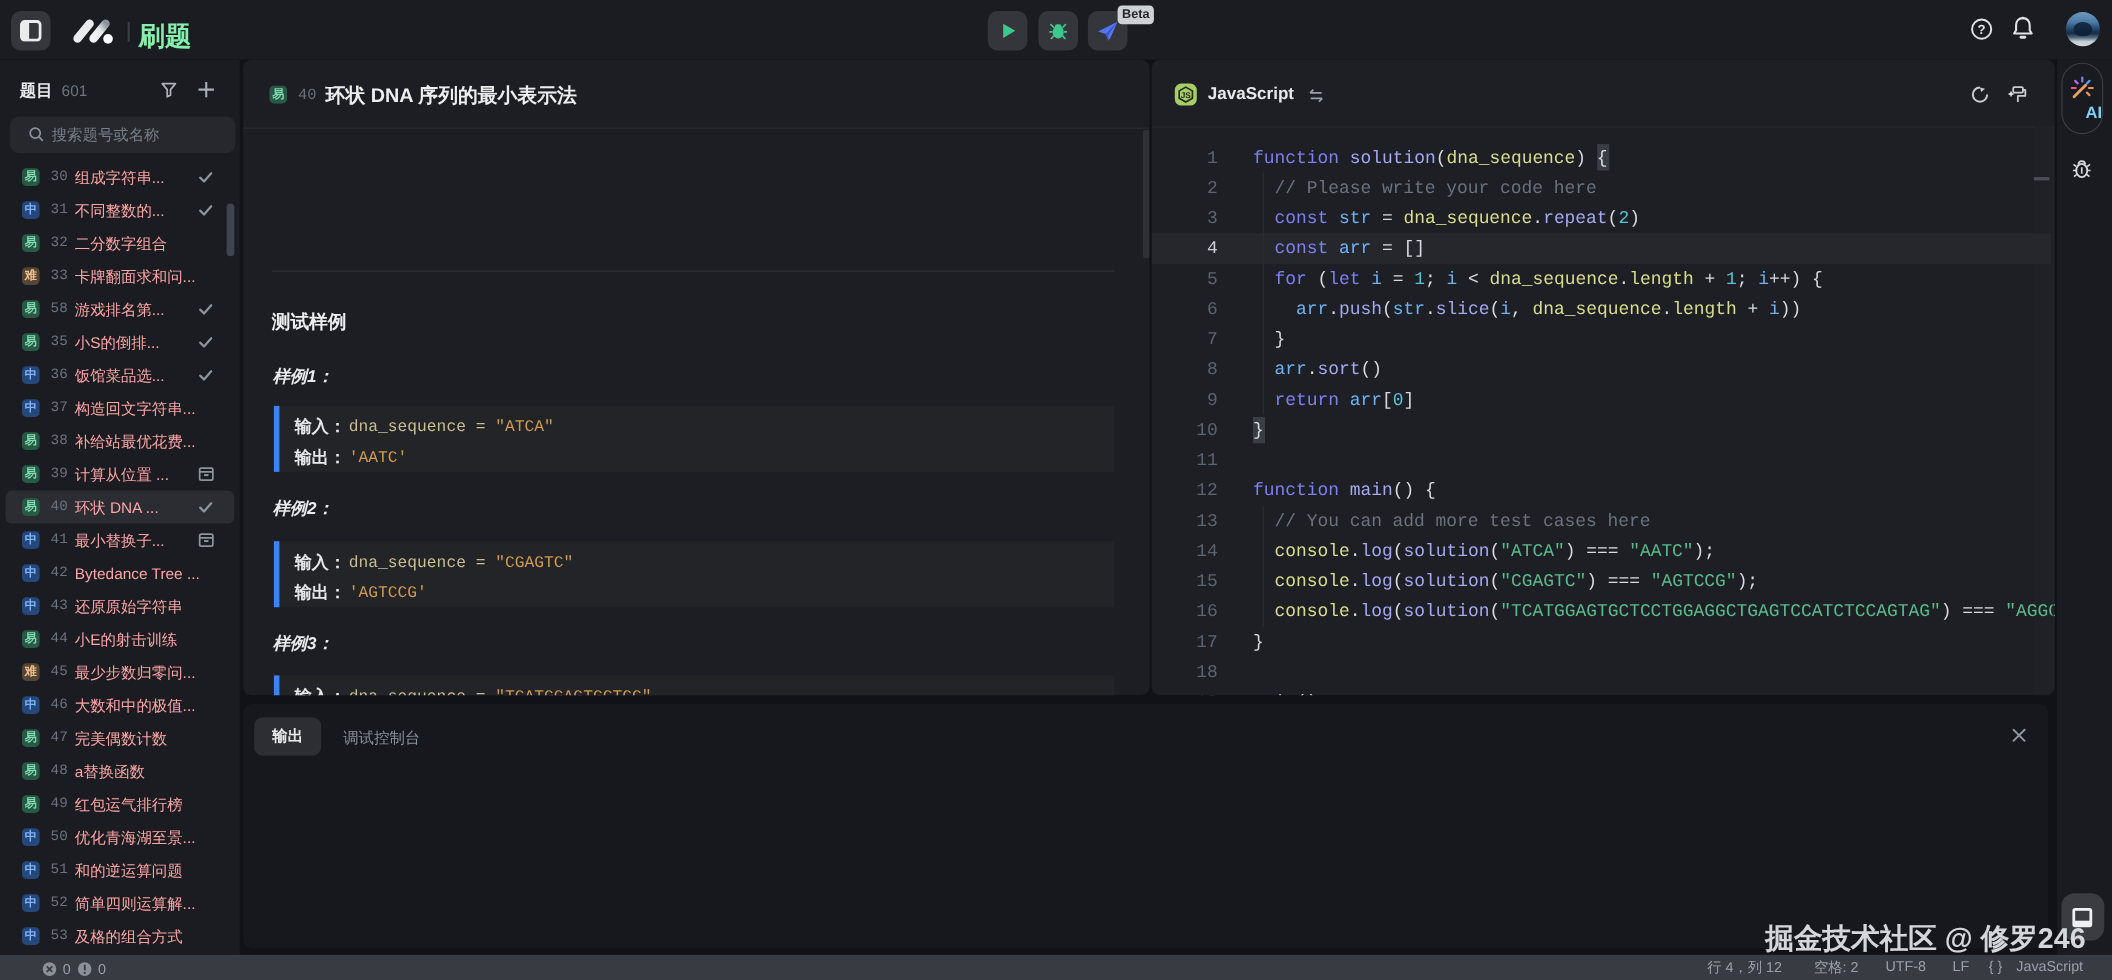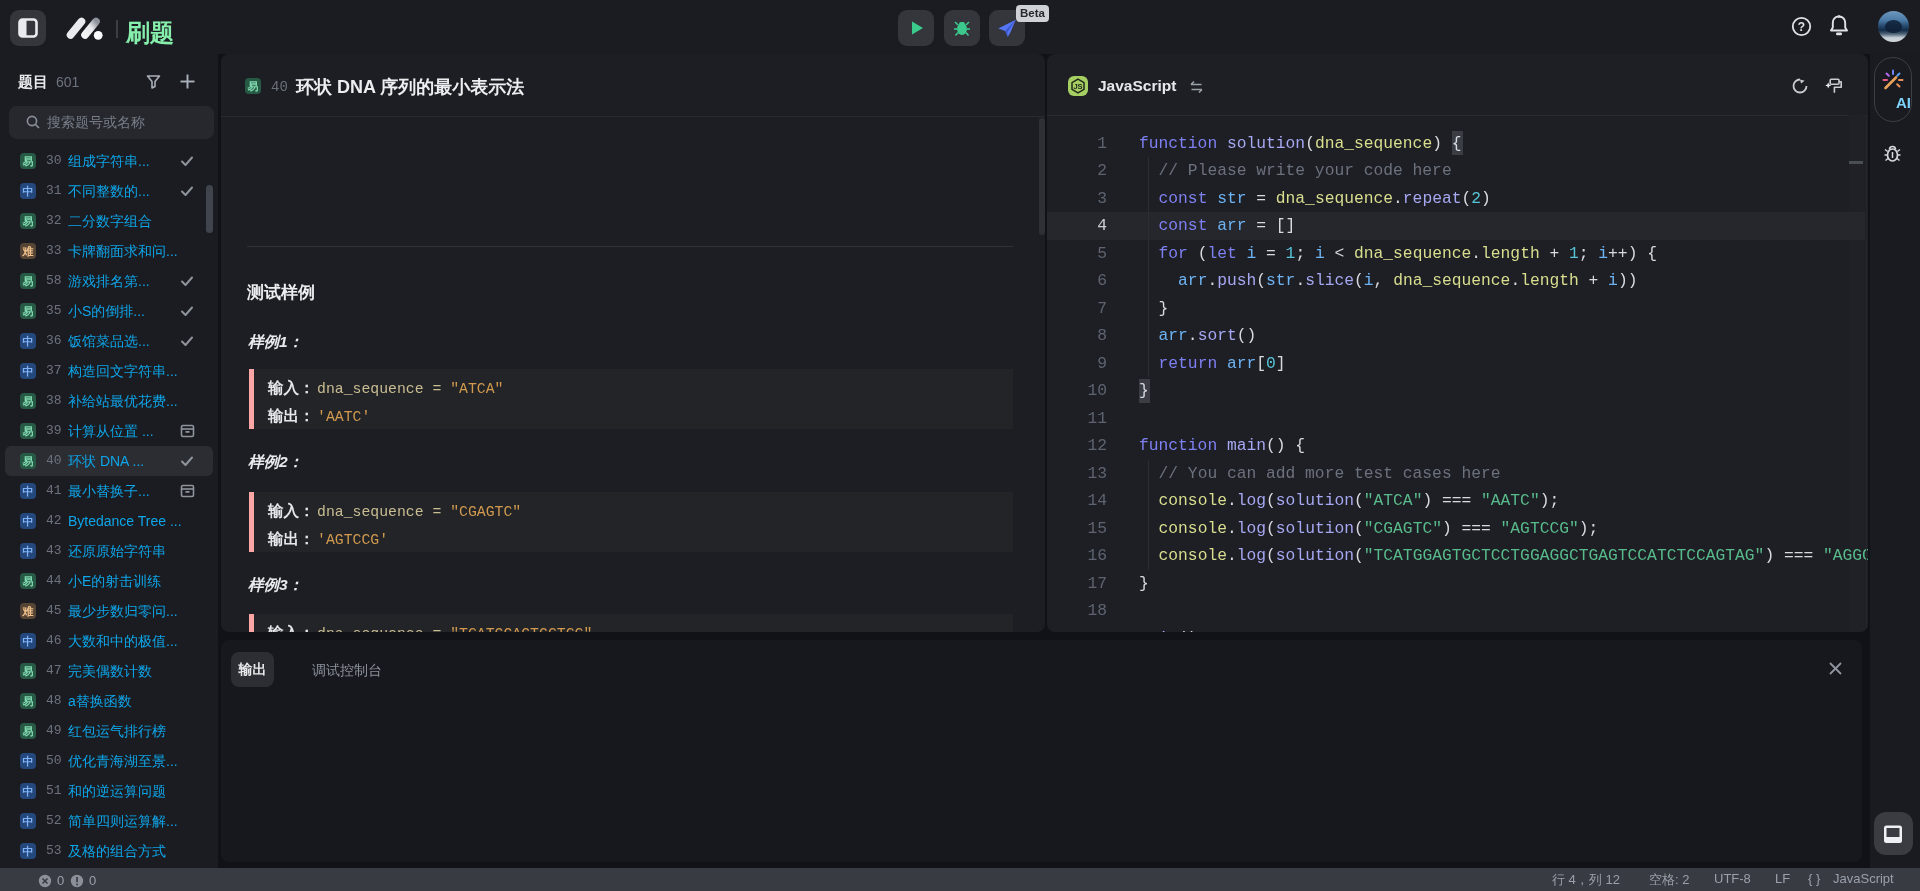--- a/index.html
+++ b/index.html
@@ -15,34 +15,34 @@
 #sbhead { position:absolute; left:0; top:19px; width:218px; height:18px;text-align:right; }
 #search { position:absolute; left:9px; top:52px; width:205px; height:33px; background:#26282e; border-radius:8px; }
 .row { position:absolute; left:5px; width:208px; height:30px; }
 .rowsel { background:#2b2d33; border-radius:6px; }
 .badge { position:absolute; left:15px; top:7px; width:16px; height:16px; border-radius:4px;
   font-size:11px; line-height:16px; text-align:center; font-weight:bold;}
 .b-e { background:#275a45; color:#82d8b0; }
 .b-m { background:#24477c; color:#7fb2f5; }
 .b-h { background:#564434; color:#efc08c; }
 .rnum { position:absolute; left:41px; top:7px; font:13px "Liberation Mono",monospace; color:#6c727d; line-height:16px;}
-.rtitle { position:absolute; left:63px; top:7px; font-size:14px; color:#0ea5e9; line-height:16px; white-space:nowrap;}
+.rtitle { position:absolute; left:63px; top:7px; font-size:14px; color:#fca5a5; line-height:16px; white-space:nowrap;}
 .rcheck { position:absolute; left:175px; top:8px; }
 
 #desc { left:221px; top:54px; width:824px; height:578px; background:#1d1e23; border-radius:8px; overflow:hidden;}
 #editor { left:1047px; top:54px; width:821px; height:578px; background:#1e1f25; border-radius:8px; overflow:hidden;}
 #bottom { left:221px; top:640px; width:1641px; height:222px; background:#17181d; border-radius:8px; }
 #strip { left:1870px; top:54px; width:50px; height:814px; background:#1a1b20; }
 #statusbar { left:0; top:868px; width:1920px; height:23px; background:#383b42; }
 .hdrline { position:absolute; left:0; width:100%; height:1px; background:#2a2b31; }
 
 .dbody { font-size:16px; color:#c5c9cf; }
 .icode { font-family:"Liberation Mono",monospace; font-size:14px; color:#cb9c5d; }
 .sampleblk { position:absolute; left:28px; width:764px; height:60px; background:#232428;
-  border-left:5px solid #fca5a5; }
+  border-left:5px solid #3b82f6; }
 .slabel { position:absolute; left:14px; font-size:15.5px; font-weight:bold; color:#e5e8ea; }
 .scode { position:absolute; left:63px; font:14.8px "Liberation Mono",monospace; color:#c9bd92; }
 .amber { color:#d29a4e; }
 .exlabel { position:absolute; left:27px; font-size:15.5px; font-weight:bold; font-style:italic; color:#e8eaed; }
 
 #lnums { position:absolute; left:13px; top:75.5px; width:47px; text-align:right;
   font:16.3px/27.5px "Liberation Mono",monospace; color:#5d6470; white-space:pre; }
 #code { position:absolute; left:92px; top:75.5px; font:16.3px/27.5px "Liberation Mono",monospace;
   color:#d7dbe1; white-space:pre; }
 .kw{color:#7e80f2} .fn{color:#a6a8f2} .vr{color:#6db3f2} .pm{color:#d9de8e}
@@ -389,21 +389,21 @@
   <span class="pm">console</span>.<span class="fn">log</span>(<span class="fn">solution</span>(<span class="st">"CGAGTC"</span>) === <span class="st">"AGTCCG"</span>);
   <span class="pm">console</span>.<span class="fn">log</span>(<span class="fn">solution</span>(<span class="st">"TCATGGAGTGCTCCTGGAGGCTGAGTCCATCTCCAGTAG"</span>) === <span class="st">"AGGCTGAGTCC"</span>
 }
 
 <span class="fn">main</span>()</div>
 
     <div class="abs" style="left:802px;top:107px;width:14px;height:3px;background:#4a4e55"></div>
     <div class="abs" style="left:818.5px;top:61px;width:1px;height:517px;background:#26272c"></div>
   </div>
   <div class="abs" id="bottom">
-    <div class="abs" style="left:10px;top:12px;width:43px;height:35px;background:#2c2e34;border-radius:8px;
+    <div class="abs" style="left:10px;top:12px;width:61px;height:35px;background:#2c2e34;border-radius:8px;
       font-size:14px;font-weight:bold;color:#e8eaec;text-align:center;line-height:35px">输出</div>
     <div class="abs" style="left:91px;top:22px;font-size:14px;color:#8b919b">调试控制台</div>
     <svg width="15" height="15" style="position:absolute;left:1607px;top:21px" viewBox="0 0 15 15">
       <line x1="2" y1="2" x2="13" y2="13" stroke="#9096a0" stroke-width="1.8"></line>
       <line x1="13" y1="2" x2="2" y2="13" stroke="#9096a0" stroke-width="1.8"></line>
     </svg>
   </div>
   <div class="abs" id="strip">
     <div class="abs" style="left:4px;top:3px;width:38px;height:65px;border:1.5px solid #3c3f47;border-radius:19px">
       <svg width="22" height="22" style="position:absolute;left:7px;top:11px" viewBox="0 0 22 22">
@@ -452,13 +452,14 @@
     <span style="position:absolute;left:1808px;top:3px;font-size:13px;color:#9aa0aa">{ }</span>
     <span style="position:absolute;left:1833px;top:3px;font-size:13px;color:#9aa0aa">JavaScript</span>
   </div>
 
   <div class="abs" style="left:1874px;top:812px;width:39px;height:43px;background:#3a3c42;border-radius:12px">
     <svg width="20" height="19" style="position:absolute;left:9px;top:13px" viewBox="0 0 20 19">
       <rect x="1" y="0.5" width="18" height="17.5" rx="2.5" fill="#eef0f3"></rect>
       <rect x="3.5" y="3" width="13" height="9" fill="#3a3c42"></rect>
     </svg>
   </div>
+  <div class="abs" style="left:0;top:836px;width:1896px;text-align:right;font-size:26px;font-weight:bold;color:rgba(226,229,234,0.93);white-space:nowrap">掘金技术社区 @ 修罗246</div>
 </div>
 
 </body></html>

